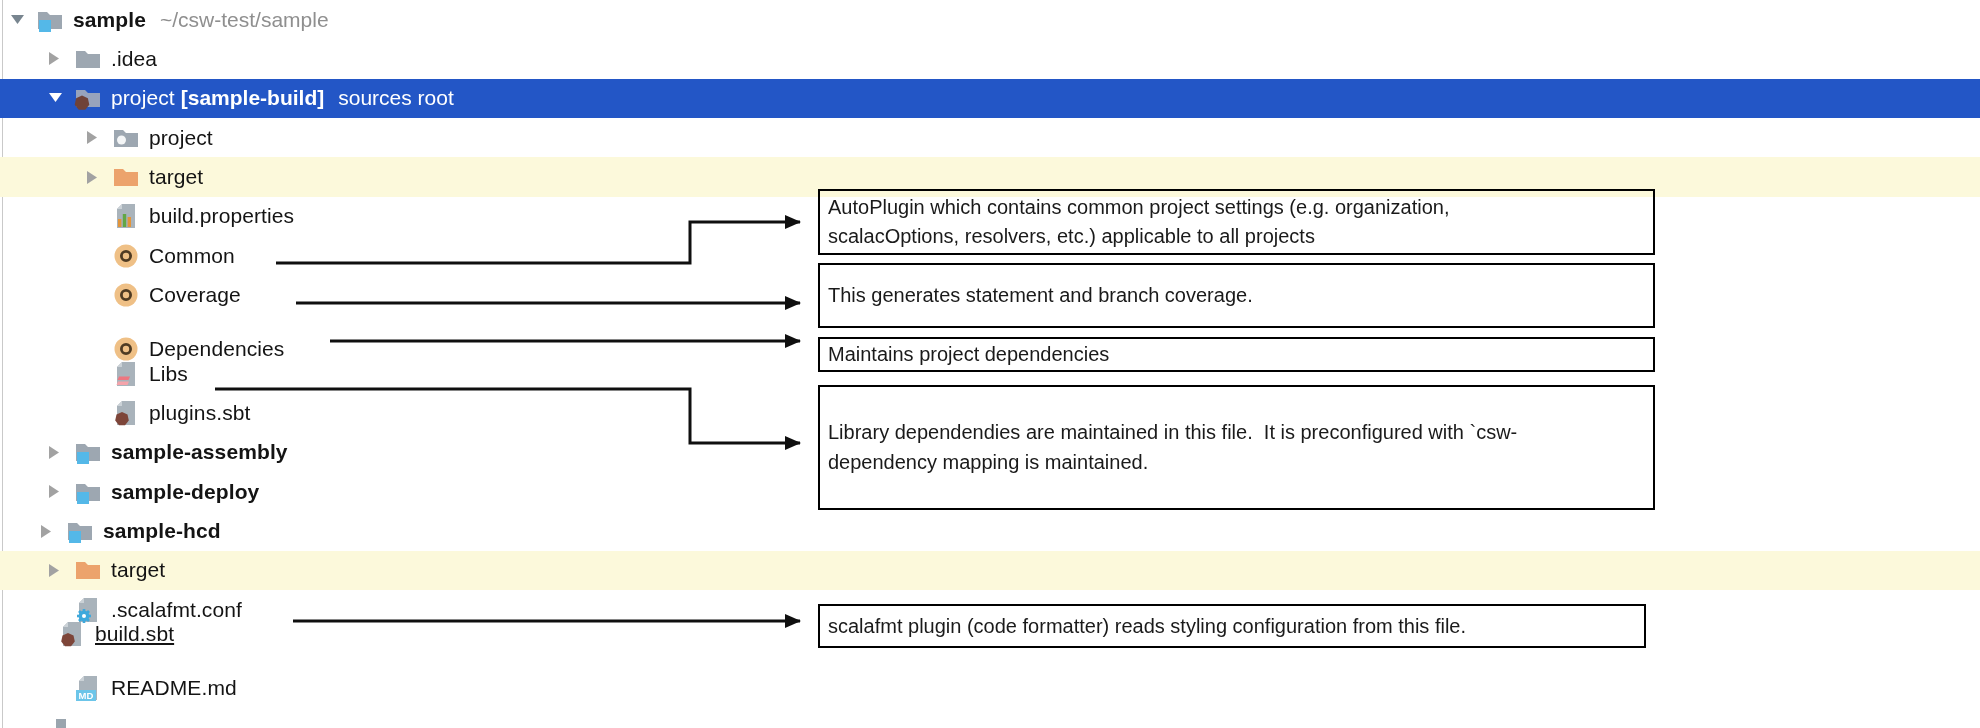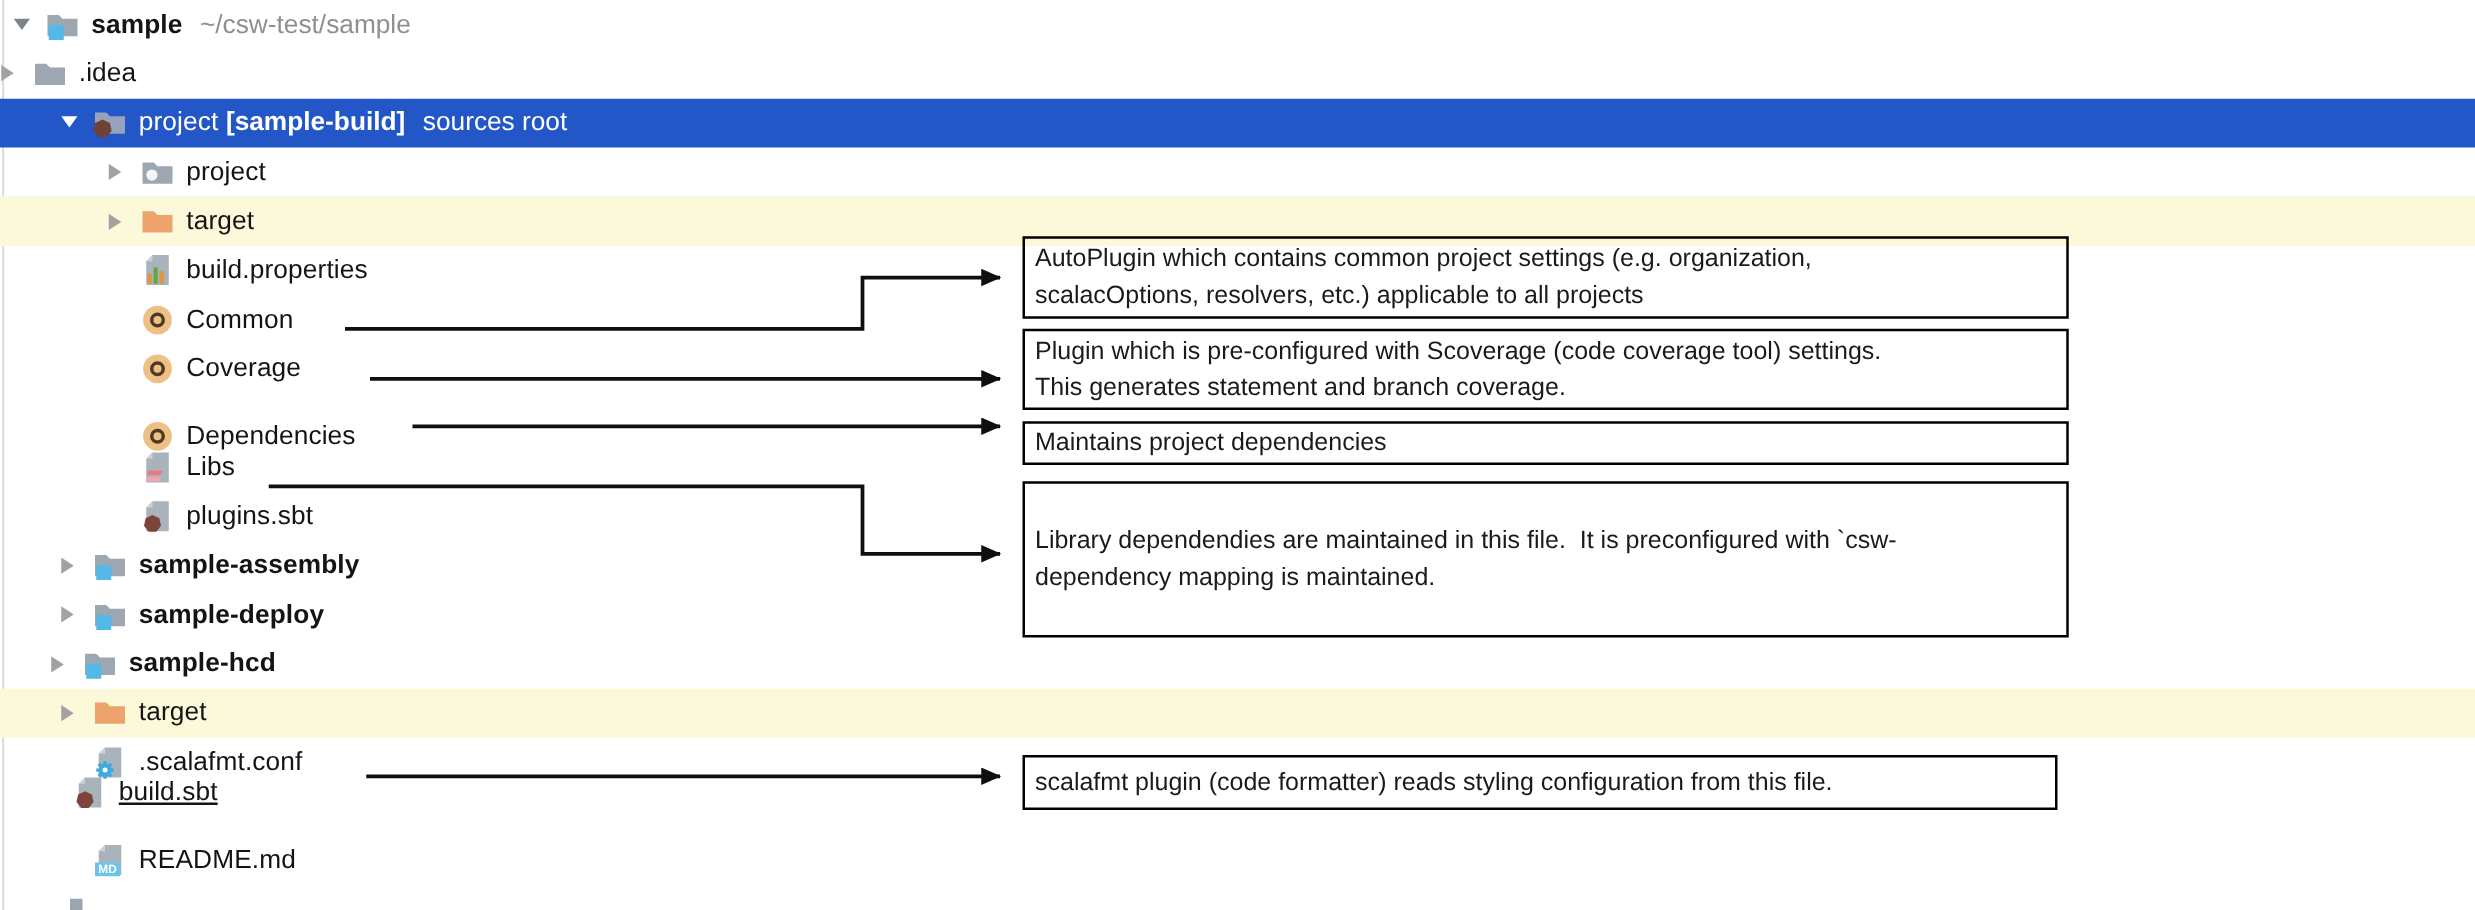--- a/index.html
+++ b/index.html
@@ -47,21 +47,21 @@
         </span>
         <span class="icon">
           <svg width="28" height="28" viewBox="0 0 28 28">
             <path d="M2,6 L11,6 L14,9 L26,9 L26,23 L2,23 Z" fill="#9da7b1"></path>
             <rect x="3" y="14" width="12" height="12" fill="#54b8e8"></rect>
           </svg>
         </span>
         <span class="label bold">sample</span>
         <span class="secondary">~/csw-test/sample</span>
       </div>
-      <div class="row" style="top: 39.34px; height: 39.34px; ">
+      <div class="row" style="top: 39.34px; height: 39.34px; padding-left: 48px;">
         <span class="tri">
           <svg width="12" height="15" viewBox="0 0 12 15">
             <polygon points="1,1 11,7.5 1,14" fill="#a2a2a2"></polygon>
           </svg>
         </span>
         <span class="icon">
           <svg width="28" height="28" viewBox="0 0 28 28">
             <path d="M2,6 L11,6 L14,9 L26,9 L26,23 L2,23 Z" fill="#9da7b1"></path>
           </svg>
         </span>
@@ -272,21 +272,20 @@
         </span>
         <span class="label">README.md</span>
       </div>
     </div>
   <div id="annotations">
       <div class="abox" style="left: 818px; top: 189px; width: 837px; height: 66px;">
         <div class="abox-line" style="line-height: 29px;">AutoPlugin which contains common project settings (e.g. organization,</div>
         <div class="abox-line" style="line-height: 29px;">scalacOptions, resolvers, etc.) applicable to all projects</div>
       </div>
       <div class="abox" style="left: 818px; top: 263px; width: 837px; height: 65px;">
-        <div class="abox-line" style="line-height: 28.5px;">Plugin which is pre-configured with Scoverage (code coverage tool) settings.</div>
         <div class="abox-line" style="line-height: 28.5px;">This generates statement and branch coverage.</div>
       </div>
       <div class="abox" style="left: 818px; top: 337px; width: 837px; height: 35px;">
         <div class="abox-line" style="line-height: 27px;">Maintains project dependencies</div>
       </div>
       <div class="abox" style="left: 818px; top: 385px; width: 837px; height: 125px;">
         <div class="abox-line" style="line-height: 29.25px;">Library dependendies are maintained in this file.  It is preconfigured with `csw-</div>
         <div class="abox-line" style="line-height: 29.25px;">dependency mapping is maintained.</div>
       </div>
       <div class="abox" style="left: 818px; top: 604px; width: 828px; height: 44px;">

